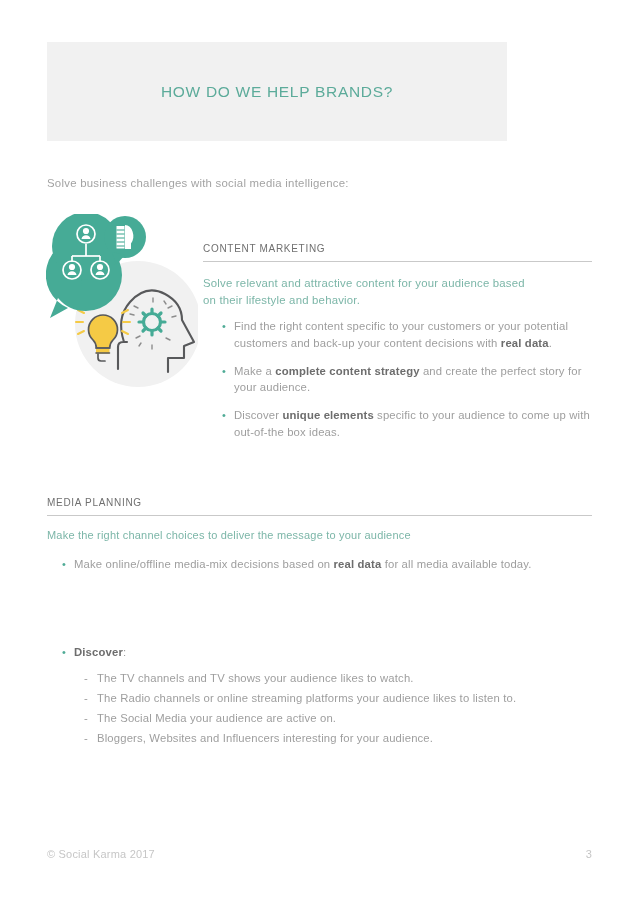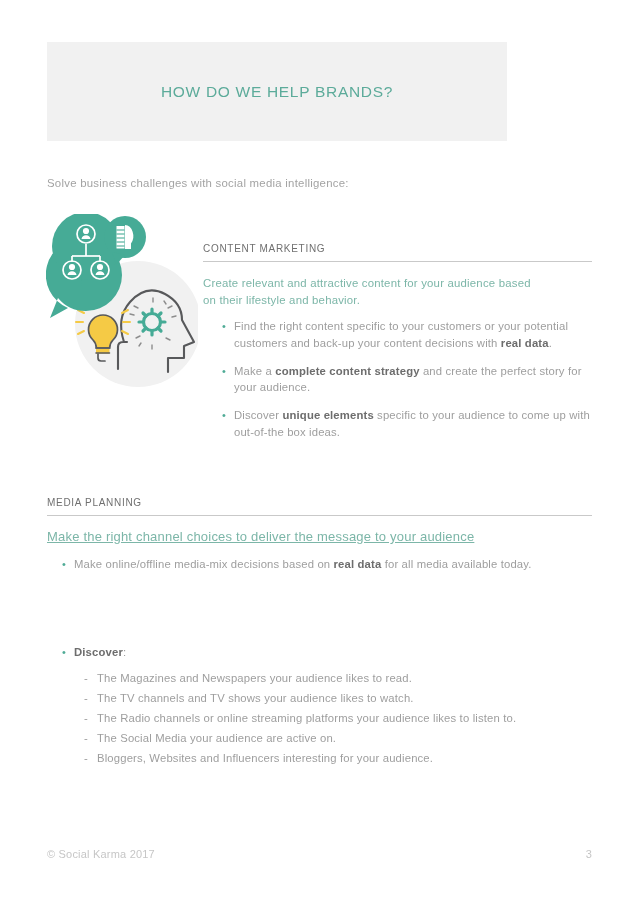--- a/index.html
+++ b/index.html
@@ -116,24 +116,23 @@
 
   
   .mp-block {
     position: absolute;
     left: 47px;
     top: 497px;
     width: 545px;
   }
   .mp-lede {
     color: #7cb6a8;
-    font-size: 13px;
+    font-size: 11px;
     letter-spacing: 0.2px;
     margin-top: 13px;
-    text-decoration: underline;
   }
   .mp-bullets {
     position: absolute;
     left: 62px;
     top: 556px;
     width: 530px;
   }
   .mp-bullets > li { margin-bottom: 13px; }
 
   .example-note {
@@ -291,21 +290,21 @@
           <line x1="70.5" y1="32" x2="78.5" y2="32"></line>
         </g>
       </g>
     </svg>
   </div>
 
   <div class="cm-block">
     <div class="section-head">CONTENT MARKETING</div>
     <div class="rule"></div>
     <div class="section-lede">
-      <span>Create relevant and attractive content for your audience based</span><br>
+      <span>Solve relevant and attractive content for your audience based</span><br>
       <span>on their lifestyle and behavior.</span>
     </div>
   </div>
 
   <ul class="bullets cm-bullets">
     <li><span>Find the right content specific to your customers or your potential customers and back-up your content decisions with </span><span class="b">real data</span><span>.</span></li>
     <li><span>Make a </span><span class="b">complete content strategy</span><span> and create the perfect story for your audience.</span></li>
     <li><span>Discover </span><span class="b">unique elements</span><span> specific to your audience to come up with out-of-the box ideas.</span></li>
   </ul>
 
@@ -317,21 +316,20 @@
 
   <ul class="bullets mp-bullets">
     <li><span>Make online/offline media-mix decisions based on </span><span class="b">real data</span><span> for all media available today.</span></li>
   </ul>
 
 
   <ul class="bullets discover-block">
     <li>
       <span class="b">Discover</span><span>:</span>
       <ul class="dash-list">
-        <li>The Magazines and Newspapers your audience likes to read.</li>
         <li>The TV channels and TV shows your audience likes to watch.</li>
         <li>The Radio channels or online streaming platforms your audience likes to listen to.</li>
         <li>The Social Media your audience are active on.</li>
         <li>Bloggers, Websites and Influencers interesting for your audience.</li>
       </ul>
     </li>
   </ul>
 
   <div class="footer">
     <span>© Social Karma 2017</span>

